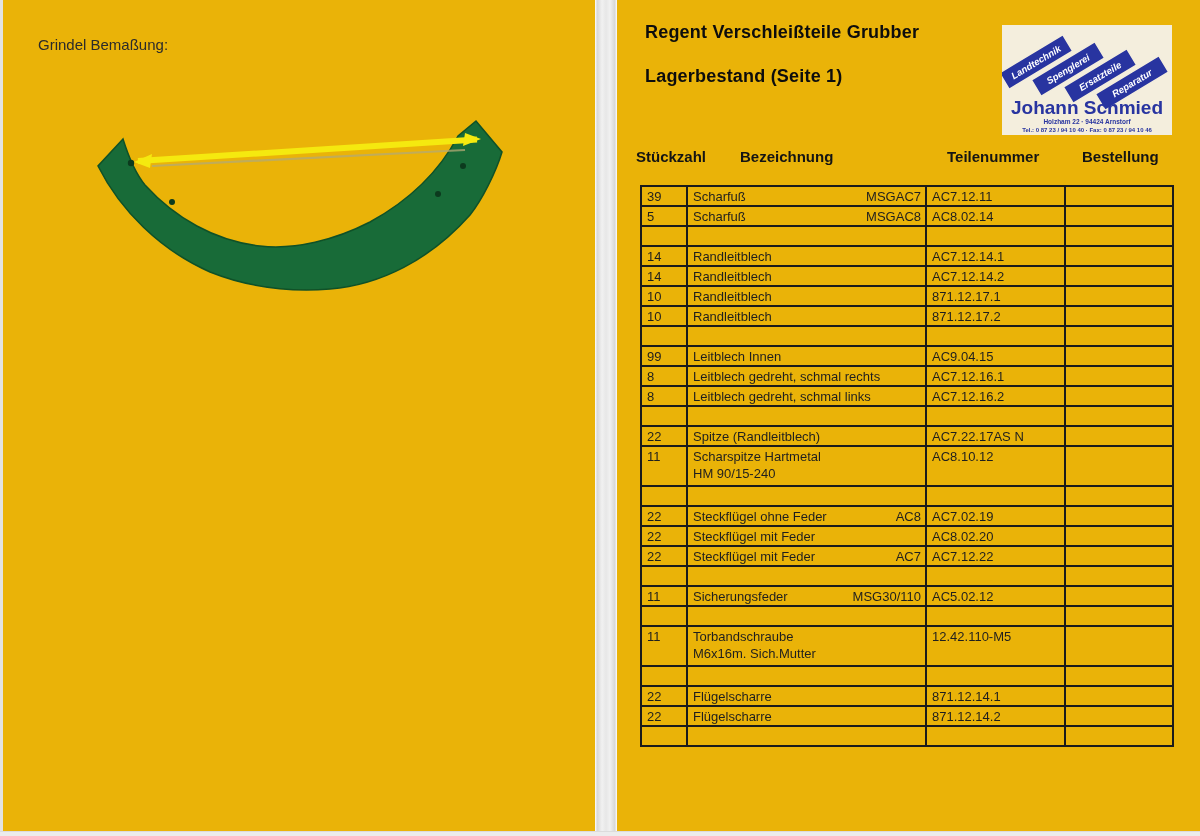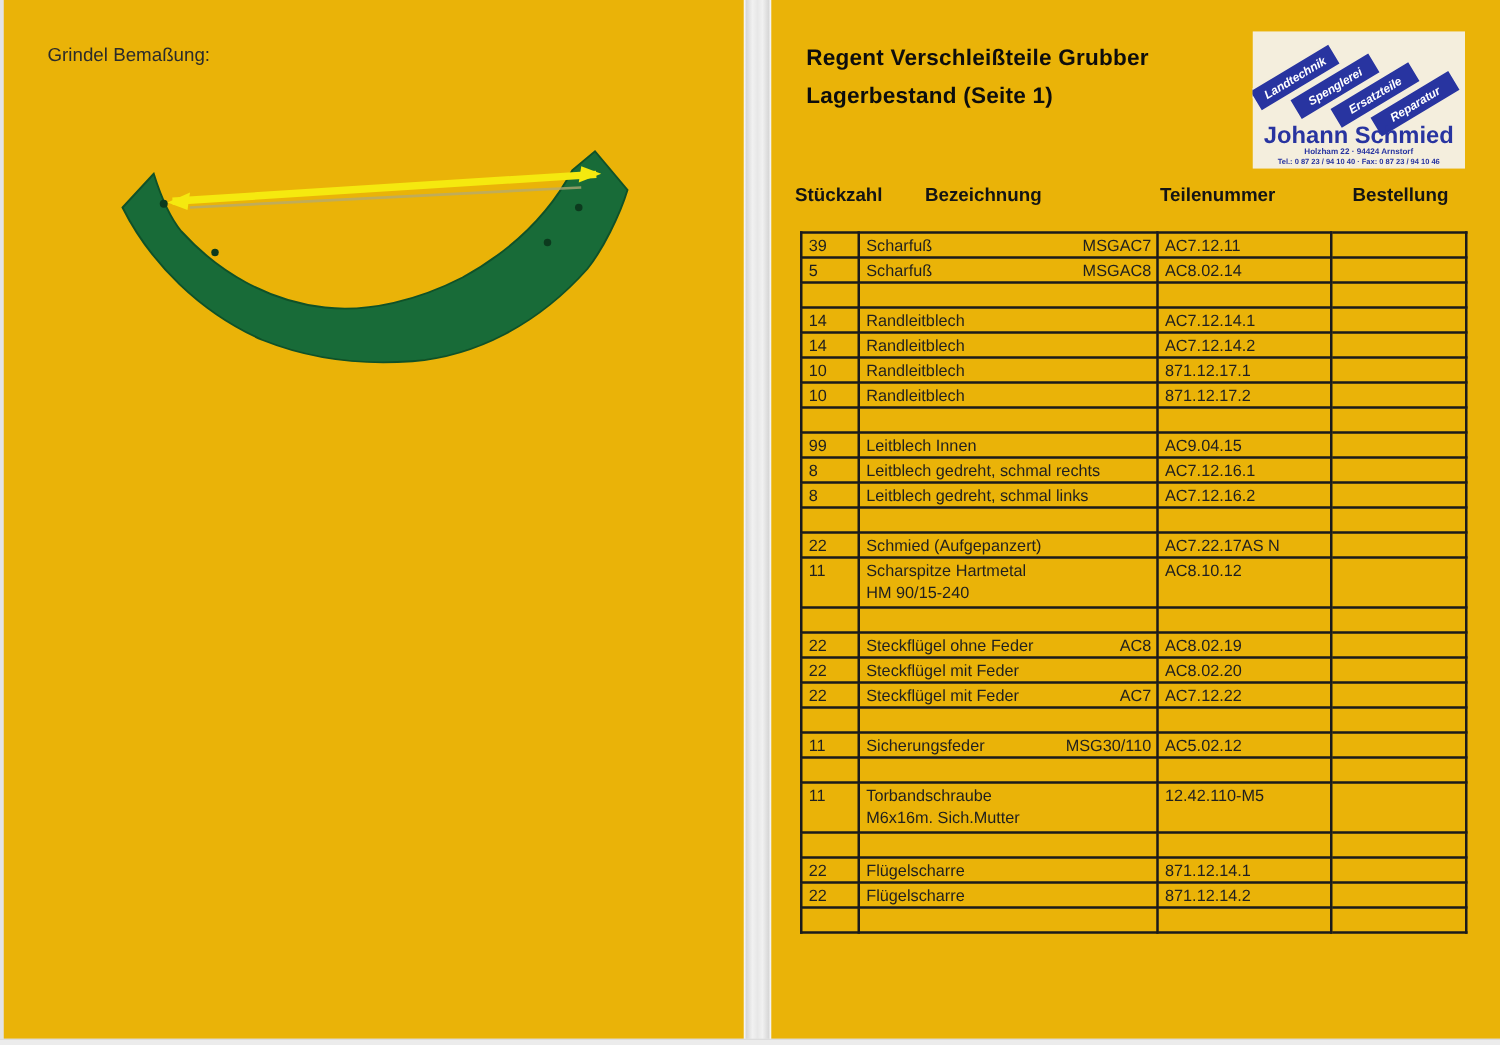--- a/index.html
+++ b/index.html
@@ -11,27 +11,27 @@
   .edge-bottom { position:absolute; left:0; top:831px; width:1200px; height:5px; background:#ececec; border-top:1px solid #dcdcdc; }
 
   .page-divider { position:absolute; left:595px; top:0; width:22px; height:836px;
     background:linear-gradient(to right,#ffffff 0%,#d8d8d8 10%,#f1f1f1 32%,#e7e7e7 50%,#f1f1f1 68%,#d8d8d8 90%,#ffffff 100%); }
 
   .grindel-label { position:absolute; left:38px; top:36px; font-size:15px; color:#2b2b2b; }
 
   .part-illustration { position:absolute; left:80px; top:100px; }
 
   .doc-title { position:absolute; left:645px; font-size:18px; font-weight:bold; color:#0d0d0d; letter-spacing:0.2px; }
-  .doc-title.l1 { top:36px; }
+  .doc-title.l1 { top:22px; }
   .doc-title.l2 { top:66px; }
 
   .logo { position:absolute; left:1002px; top:25px; }
 
   .col-header { position:absolute; top:148px; font-size:15px; font-weight:bold; color:#141414; }
-  .ch-0 { left:636px;text-align:right; } .ch-1 { left:740px; } .ch-2 { left:928px; } .ch-3 { left:1082px; }
+  .ch-0 { left:636px;text-align:right; } .ch-1 { left:740px; } .ch-2 { left:947px; } .ch-3 { left:1082px; }
 
   table.stock { position:absolute; left:640px; top:185px; border-collapse:collapse; table-layout:fixed; }
   table.stock td { border:2px solid #1b1b1b; vertical-align:top; font-size:13px;
     padding:1px 4px 0 5px; line-height:17px; height:20px; overflow:hidden; white-space:nowrap; }
   table.stock tr.double td { height:40px; }
   td.c-qty { width:46px; }
   td.c-name { width:239px; }
   td.c-part { width:139px; }
   td.c-order { width:108px; }
   .name-line { display:flex; justify-content:space-between; }
@@ -227,21 +227,21 @@
               <span></span>
             </div>
           </td>
           <td class="c-part"></td>
           <td class="c-order"></td>
         </tr>
         <tr>
           <td class="c-qty">22</td>
           <td class="c-name">
             <div class="name-line">
-              <span>Schmied (Aufgepanzert)</span>
+              <span>Spitze (Randleitblech)</span>
             </div>
           </td>
           <td class="c-part">AC7.22.17AS N</td>
           <td class="c-order"></td>
         </tr>
         <tr class="double">
           <td class="c-qty">11</td>
           <td class="c-name">
             <div class="name-line">
               <span>Scharspitze Hartmetal</span>
@@ -262,21 +262,21 @@
           <td class="c-order"></td>
         </tr>
         <tr>
           <td class="c-qty">22</td>
           <td class="c-name">
             <div class="name-line">
               <span>Steckflügel ohne Feder</span>
               <span class="name-code">AC8</span>
             </div>
           </td>
-          <td class="c-part">AC8.02.19</td>
+          <td class="c-part">AC7.02.19</td>
           <td class="c-order"></td>
         </tr>
         <tr>
           <td class="c-qty">22</td>
           <td class="c-name">
             <div class="name-line">
               <span>Steckflügel mit Feder</span>
             </div>
           </td>
           <td class="c-part">AC8.02.20</td>

